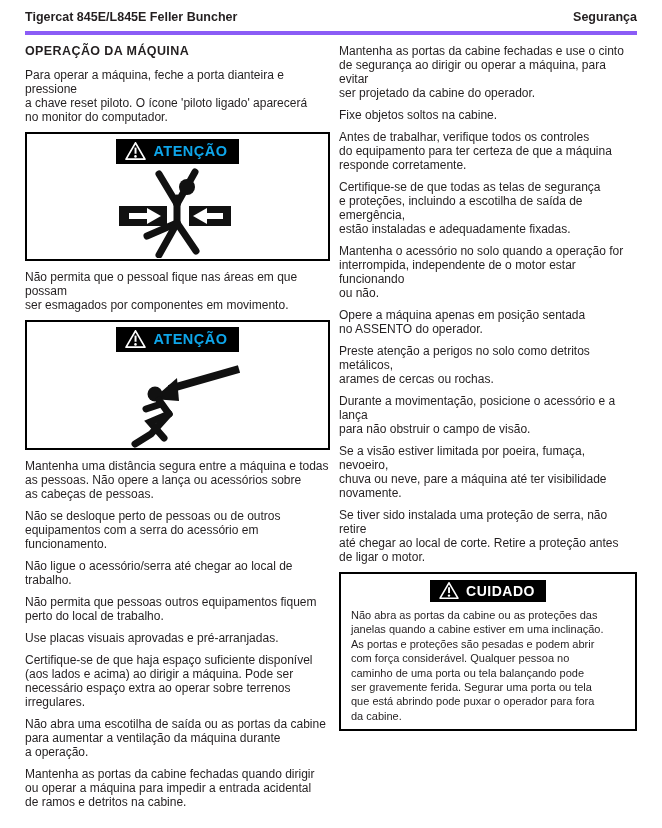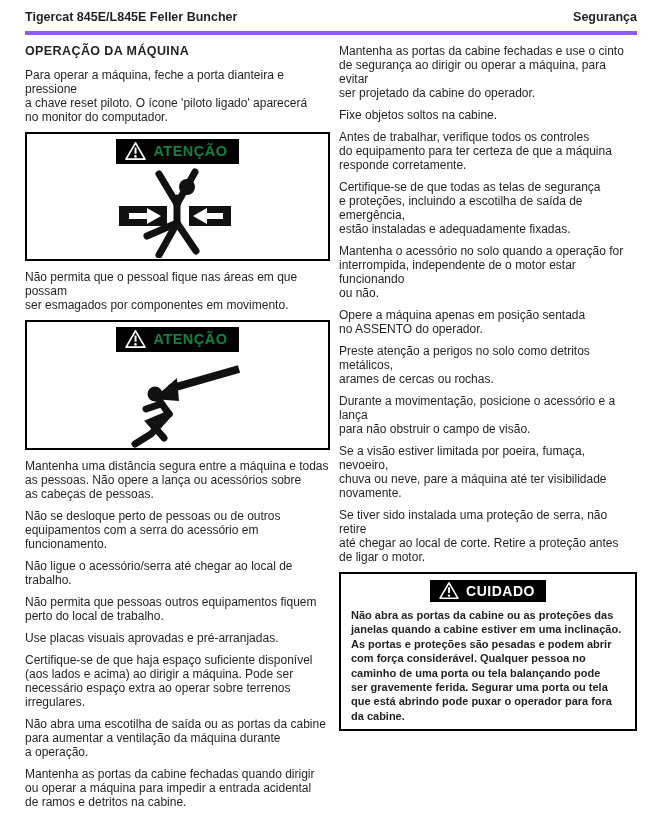--- a/index.html
+++ b/index.html
@@ -26,37 +26,37 @@
     margin-bottom:8px;
   }
   .warning-box {
     border:2px solid #000; margin:5px 0 9px 0; text-align:center;
     background:#fff;
   }
   .warning-box.h129 { height:129px; }
   .warning-box.h130 { height:130px; }
   .warn-bar {
     display:inline-flex; align-items:center; gap:7px;
-    background:#000; color:#15803d; padding:3px 11px 4px 9px;
+    background:#000; color:#0ea5e9; padding:3px 11px 4px 9px;
     font-weight:bold; font-size:14.5px; letter-spacing:0.5px;
     margin-top:5px;
   }
   .pictogram-wrap { display:block; margin-top:2px; }
   .caution-box {
     border:2px solid #000; text-align:center; background:#fff;
     padding-bottom:6px;
   }
   .caution-bar {
     display:inline-flex; align-items:center; gap:7px;
     background:#000; color:#fff; padding:2px 11px 3px 9px;
     font-weight:bold; font-size:14px; letter-spacing:0.5px;
     margin-top:6px;
   }
   .caution-text {
-    text-align:left; font-weight:bold; font-size:11px; line-height:14.4px;
+    text-align:left; font-weight:normal; font-size:11px; line-height:14.4px;
     white-space:pre-line; padding:5px 10px 0 10px;
   }
 </style>
 </head>
 <body>
 
 <div class="page">
 
   <div class="doc-header">
     <span>Tigercat 845E/L845E Feller Buncher</span>

